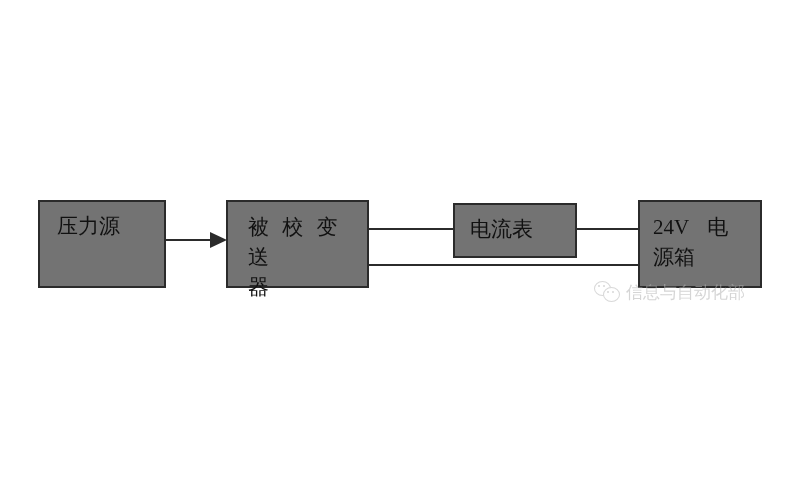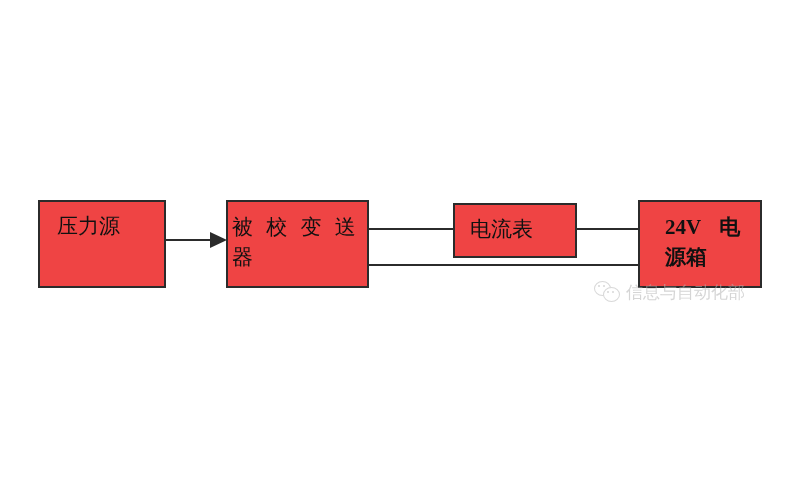--- a/index.html
+++ b/index.html
@@ -16,21 +16,21 @@
   #canvas {
     position: relative;
     width: 800px;
     height: 500px;
     background: #ffffff;
   }
   .node {
     position: absolute;
     box-sizing: border-box;
     border: 2px solid #2b2b2b;
-    background: #ef4444;
+    background: #737373;
     color: #111111;
     z-index: 3;
   }
   .node-label {
     position: absolute;
     left: 0;
     right: 0;
     color: #111111;
     font-size: 21px;
     line-height: 30px;
@@ -50,21 +50,21 @@
   }
   
   #node-transmitter {
     left: 226px;
     top: 200px;
     width: 143px;
     height: 88px;
   }
   #node-transmitter .node-label {
     top: 10px;
-    padding-left: 4px;
+    padding-left: 20px;
     letter-spacing: 4px;
   }
   
   #node-ammeter {
     left: 453px;
     top: 203px;
     width: 124px;
     height: 55px;
   }
   #node-ammeter .node-label {
@@ -73,22 +73,21 @@
   }
   
   #node-power-supply {
     left: 638px;
     top: 200px;
     width: 124px;
     height: 88px;
   }
   #node-power-supply .node-label {
     top: 10px;
-    padding-left: 25px;
-    font-weight: bold;
+    padding-left: 13px;
   }
   #node-power-supply .node-label .gap {
     display: inline-block;
     width: 18px;
   }
 
   .wire {
     position: absolute;
     background: #2b2b2b;
     z-index: 1;

